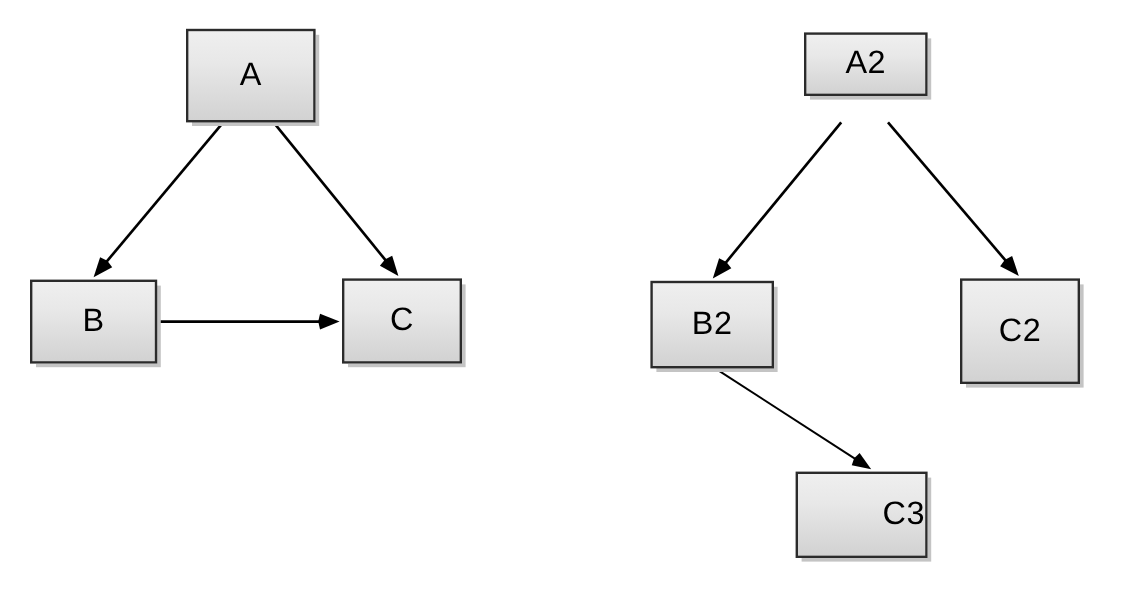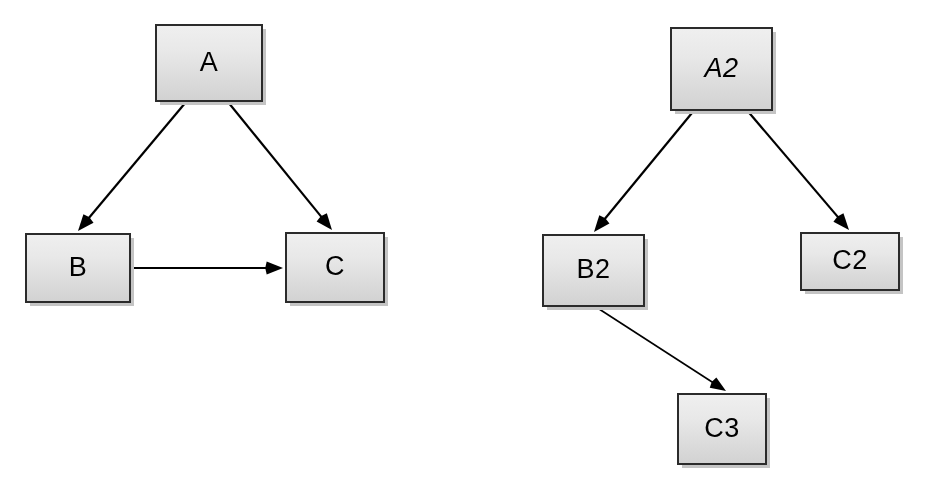--- a/index.html
+++ b/index.html
@@ -77,26 +77,26 @@
   <div id="node-layer">
       <div class="node" style="left: 155px; top: 24px; width: 108px; height: 78px;">
         <span class="node-label">A</span>
       </div>
       <div class="node" style="left: 25px; top: 233px; width: 106px; height: 70px;">
         <span class="node-label">B</span>
       </div>
       <div class="node" style="left: 285px; top: 232px; width: 100px; height: 71px;">
         <span class="node-label">C</span>
       </div>
-      <div class="node" style="left: 670px; top: 27px; width: 103px; height: 84px; font-style: italic;">
+      <div class="node" style="left: 670px; top: 27px; width: 103px; height: 53px;">
         <span class="node-label">A2</span>
       </div>
       <div class="node" style="left: 542px; top: 234px; width: 103px; height: 73px; justify-content: center;">
         <span class="node-label">B2</span>
       </div>
-      <div class="node" style="left: 800px; top: 232px; width: 100px; height: 59px;">
+      <div class="node" style="left: 800px; top: 232px; width: 100px; height: 88px;">
         <span class="node-label">C2</span>
       </div>
-      <div class="node" style="left: 677px; top: 393px; width: 90px; height: 72px;">
+      <div class="node" style="left: 663px; top: 393px; width: 110px; height: 72px; justify-content: flex-end;">
         <span class="node-label">C3</span>
       </div>
     </div>
 </div>
 
 </body></html>

